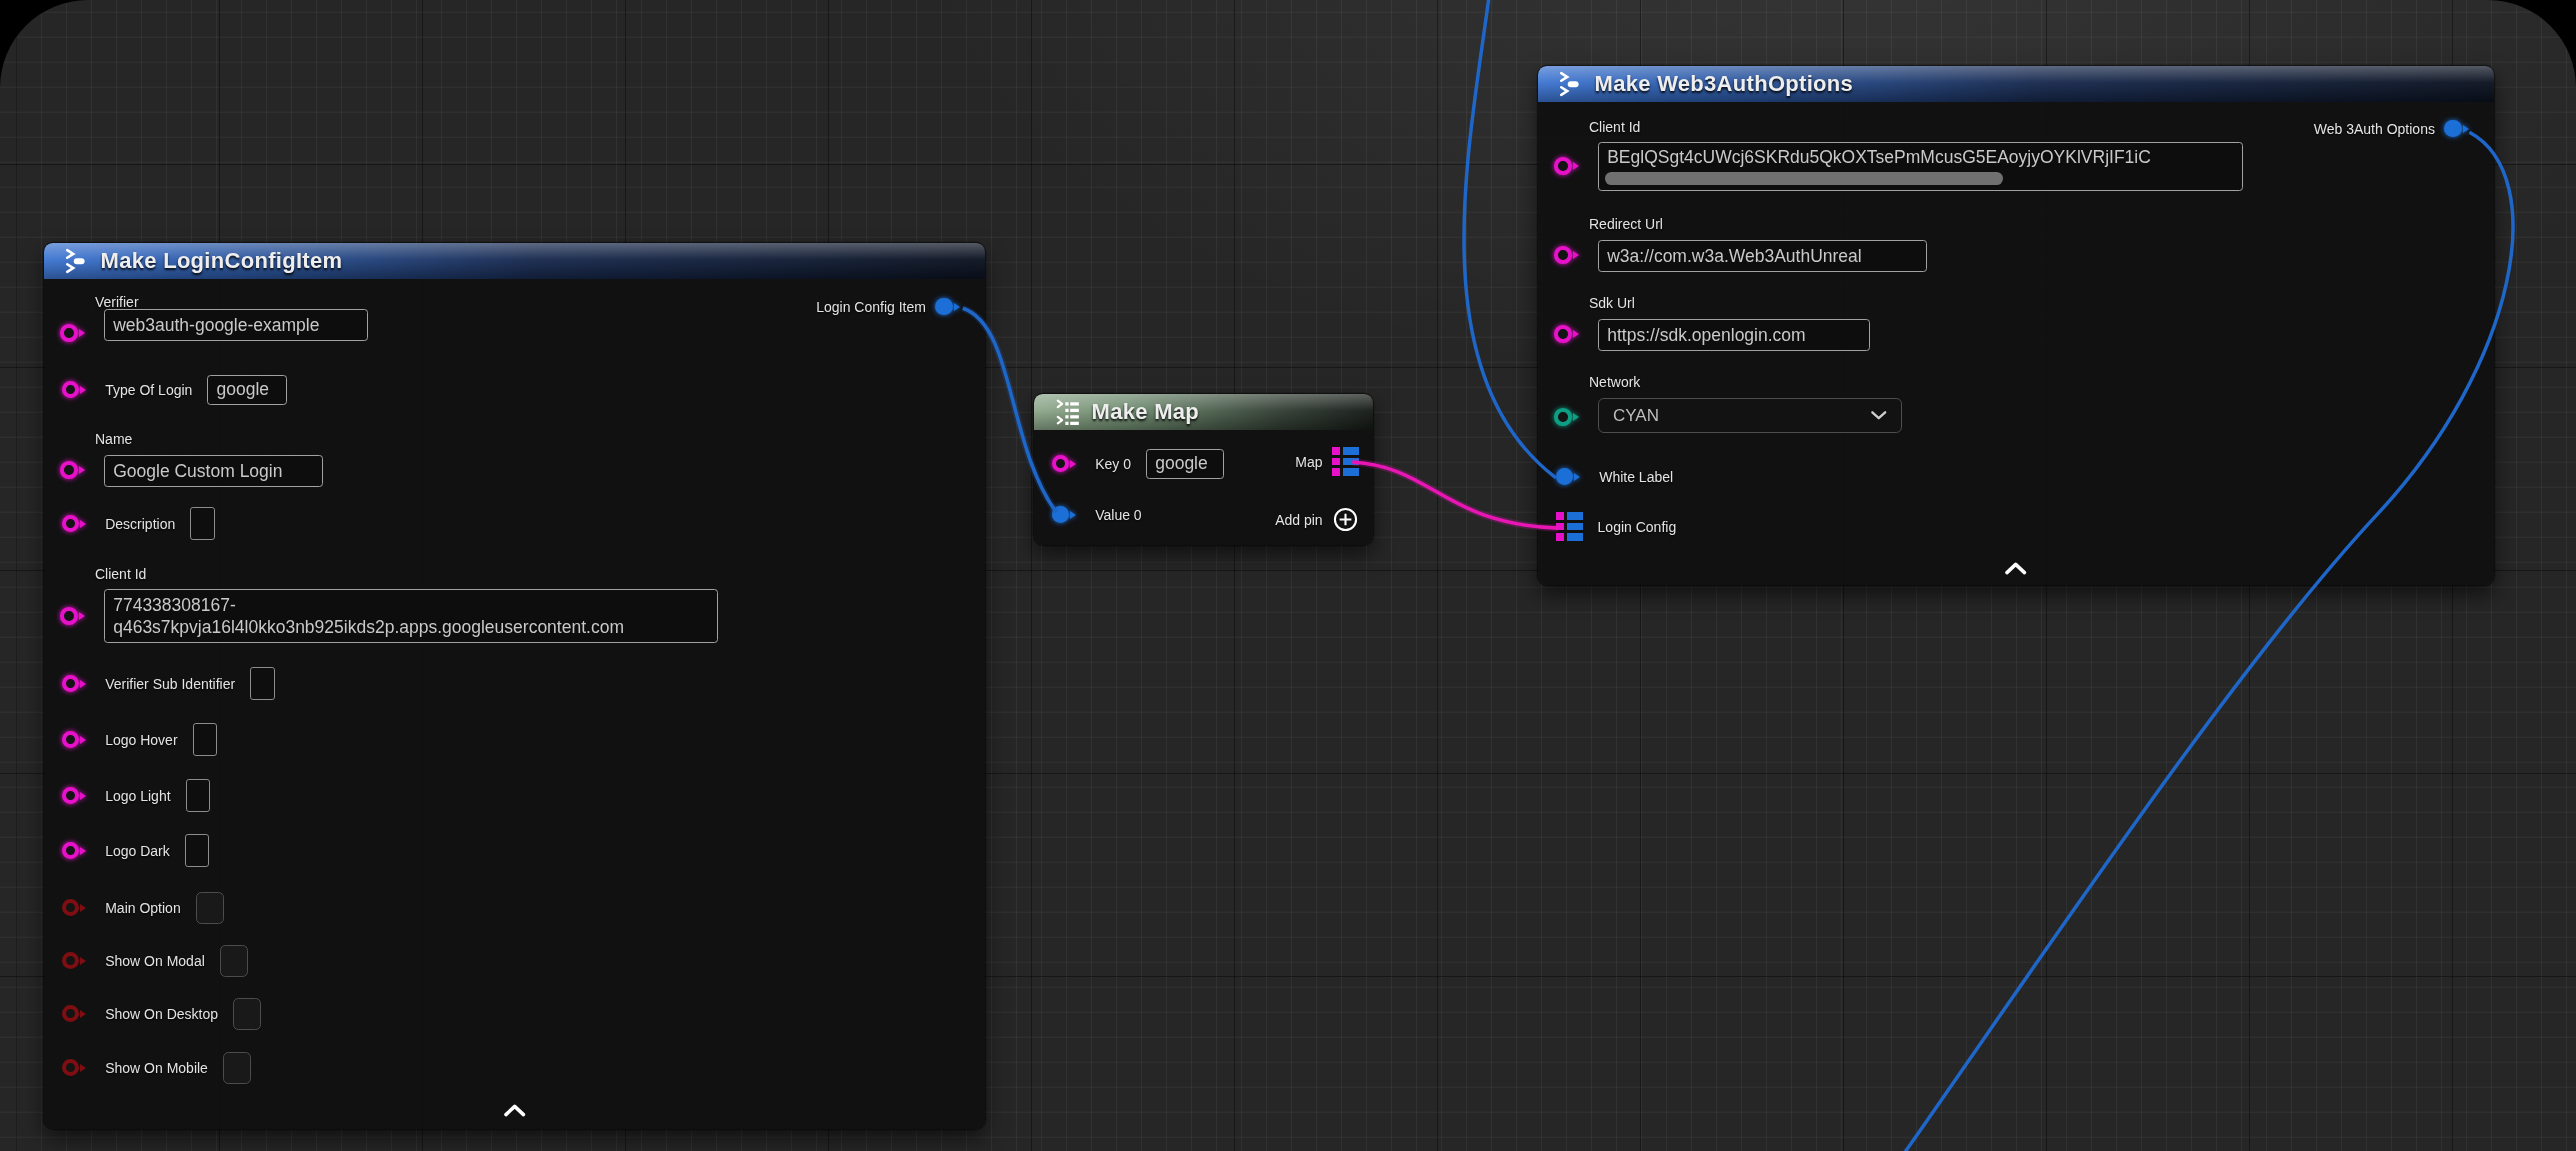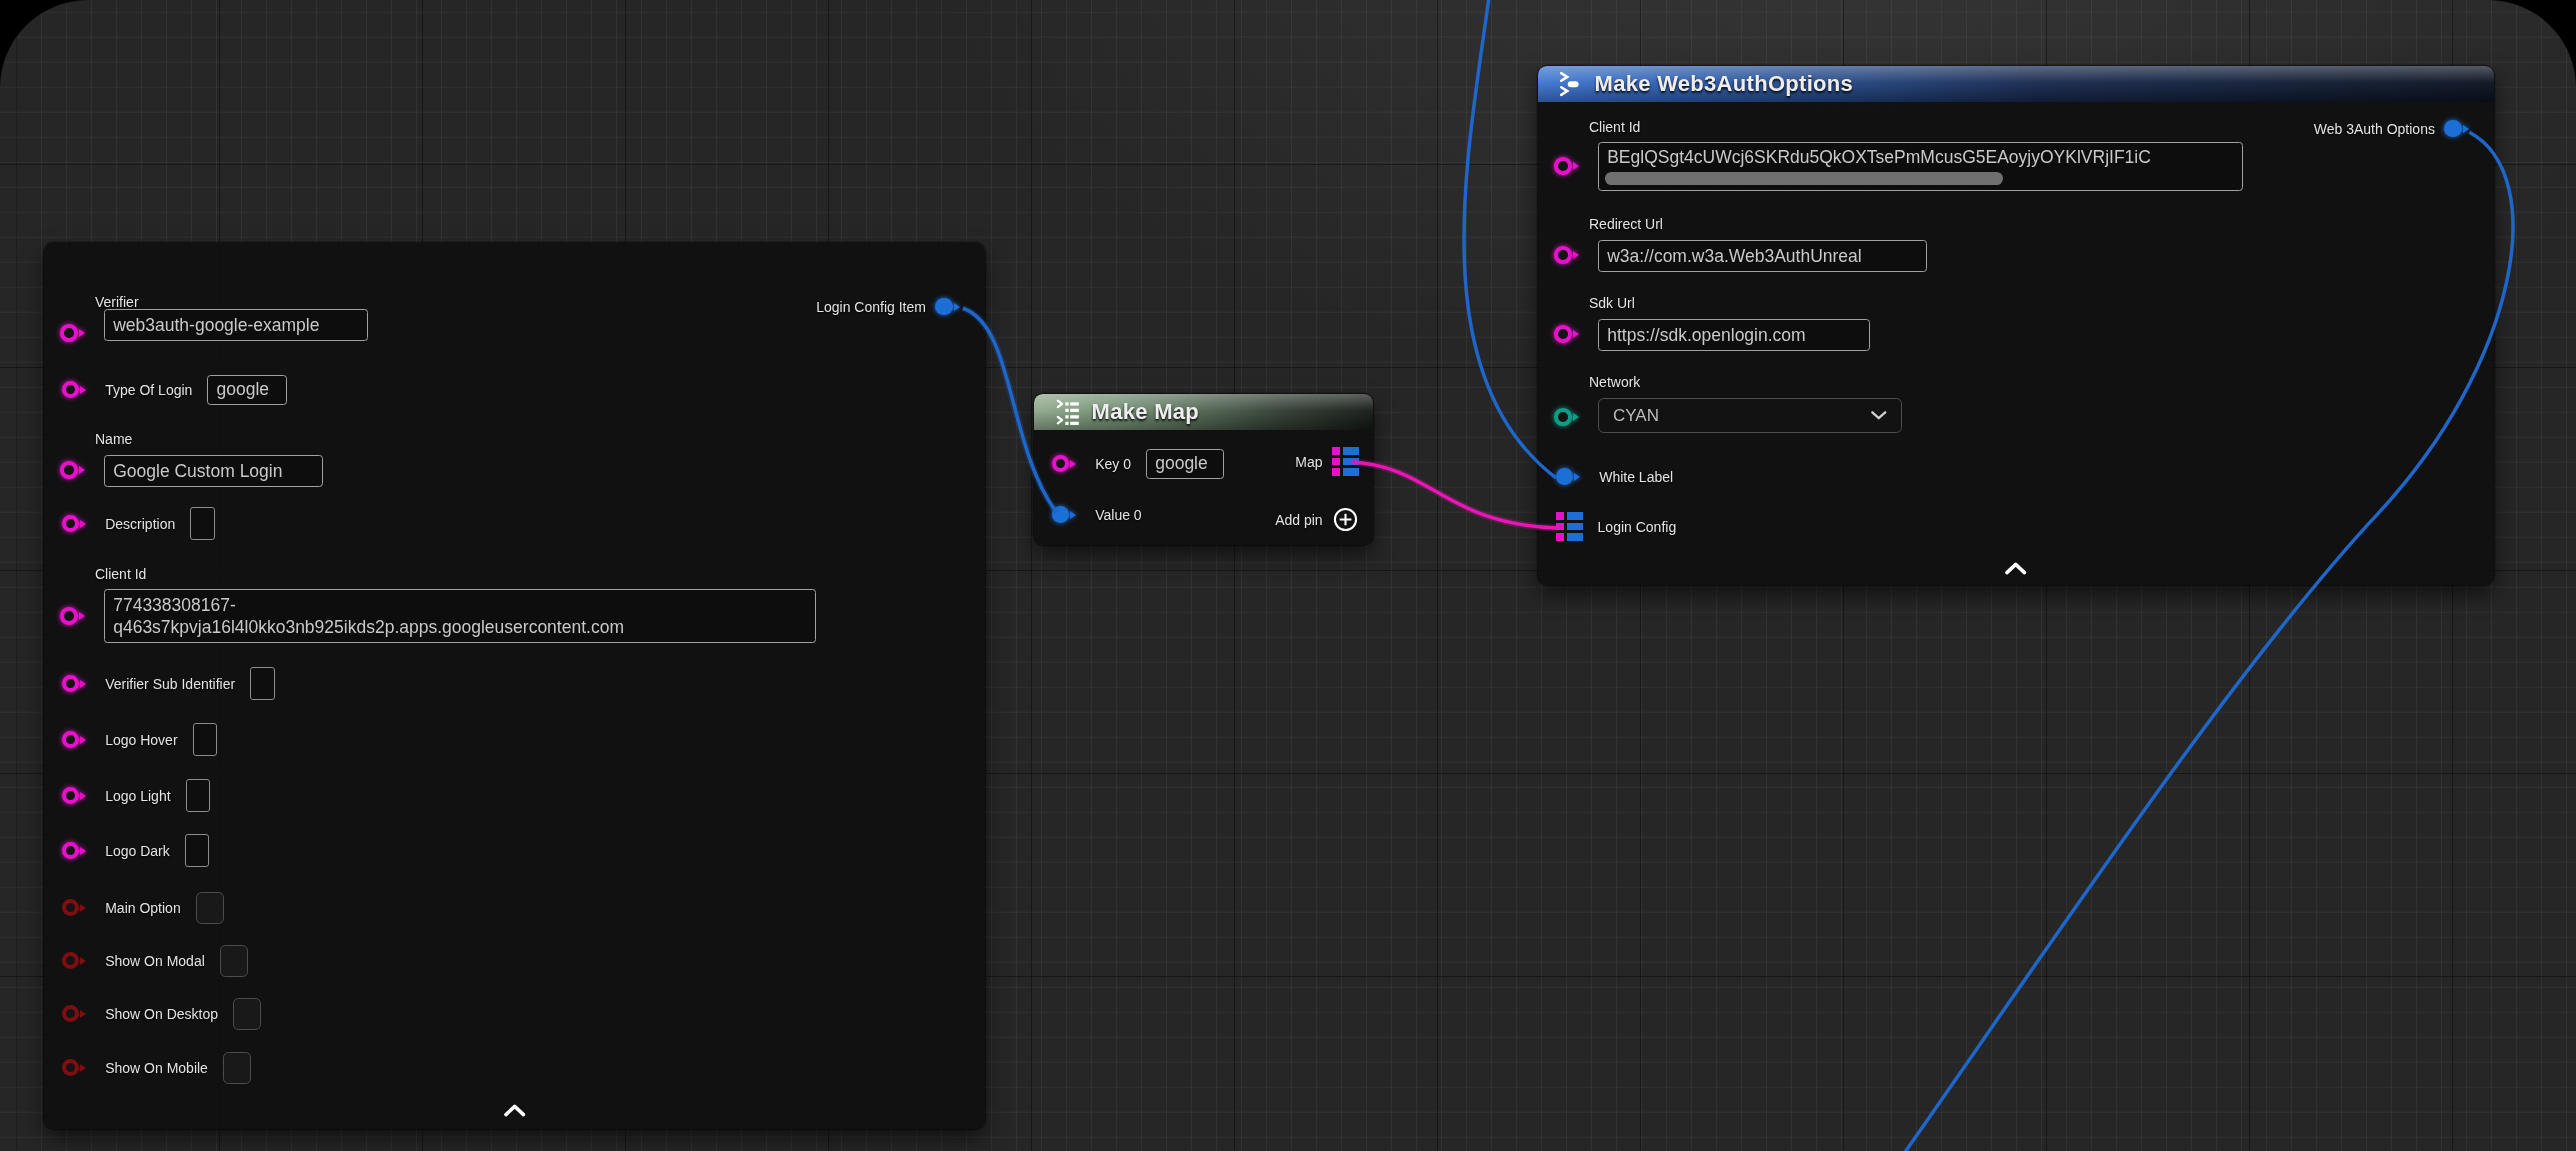--- a/index.html
+++ b/index.html
@@ -69,20 +69,28 @@
 <svg class="wires" width="2576" height="1151" viewBox="0 0 4404 1968">
   <path class="wblue wglow" d="M1646 527 C1734 556 1722 762 1806 876"></path>
   <path class="wblue" d="M1646 527 C1734 556 1722 762 1806 876"></path>
   <path class="wpink wglow" d="M2312 790 C2450 798 2468 896 2664 903"></path>
   <path class="wpink" d="M2312 790 C2450 798 2468 896 2664 903"></path>
   <path class="wblue" d="M2546 -8 C2512 250 2428 640 2660 817"></path>
   <path class="wblue" d="M4222 226 C4360 300 4306 622 4062 882 C3822 1140 3498 1626 3254 1974"></path>
 </svg>
 
 <div class="node" style="left:44px;top:243px;width:941px;height:886px">
+  <div class="nhead blue">
+    <svg class="hicon" width="26" height="26" viewBox="0 0 24 24">
+      <path d="M3 2 L8.5 5.5 L3 9" stroke="#ffffff" stroke-width="2.4" fill="none" stroke-linecap="round"></path>
+      <rect x="9" y="9.4" width="10" height="5.6" rx="2.8" fill="#ffffff"></rect>
+      <path d="M3 15 L8.5 18.5 L3 22" stroke="#ffffff" stroke-width="2.4" fill="none" stroke-linecap="round"></path>
+    </svg>
+    <span class="ntitle">Make LoginConfigItem</span>
+  </div>
 
   <div class="orow" style="top:47px">
     <span class="lbl">Login Config Item</span>
     <span class="pin solid struct glow">
         <span class="pdot"></span>
         <span class="pwedge"></span>
       </span>
   </div>
 
   <span class="lbl abs" style="left:51px;top:51px">Verifier</span>
@@ -111,21 +119,21 @@
   <div class="irow" style="top:264px">
     <span class="pin hollow str glow">
         <span class="pdot"></span>
         <span class="pwedge"></span>
       </span>
     <span class="lbl">Description</span>
     <div class="sbox"></div>
   </div>
 
   <span class="lbl abs" style="left:51px;top:323px">Client Id</span>
-  <div class="field multi abs" style="left:60px;top:346px;width:712px;height:54px">
+  <div class="field multi abs" style="left:60px;top:346px;width:614px;height:54px">
     <span>774338308167-</span>
     <span>q463s7kpvja16l4l0kko3nb925ikds2p.apps.googleusercontent.com</span>
   </div>
   <span class="pin hollow str glow abs" style="left:16.4px;top:364px">
       <span class="pdot"></span>
       <span class="pwedge"></span>
     </span>
 
   <div class="irow" style="top:424px">
     <span class="pin hollow str glow">

